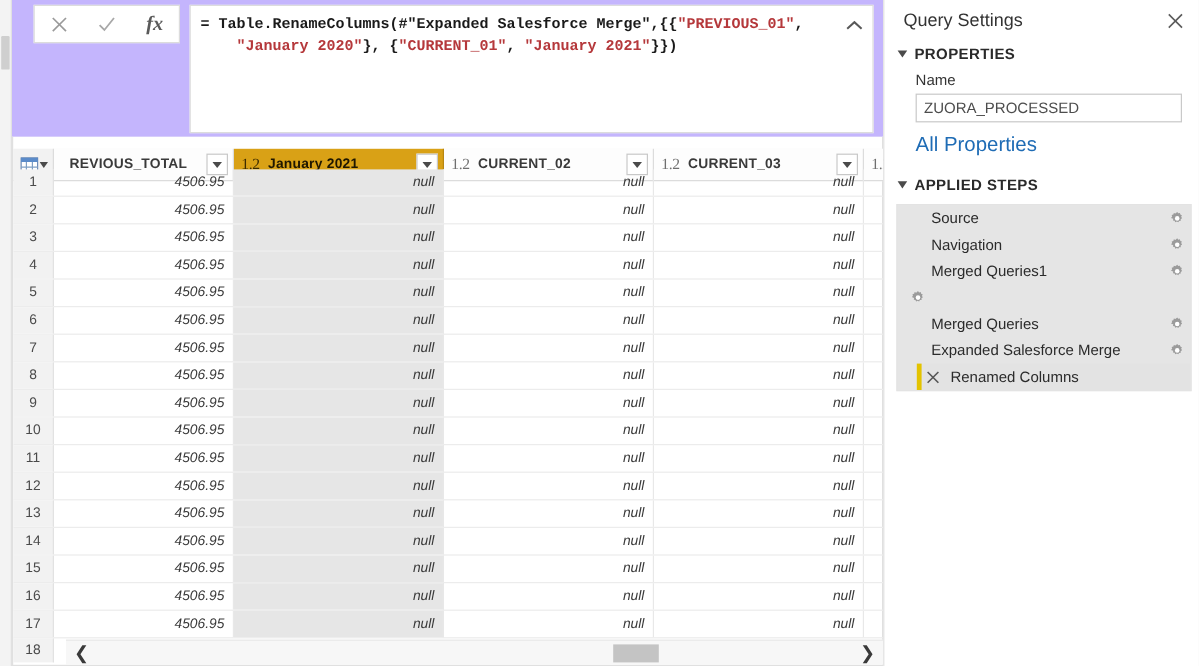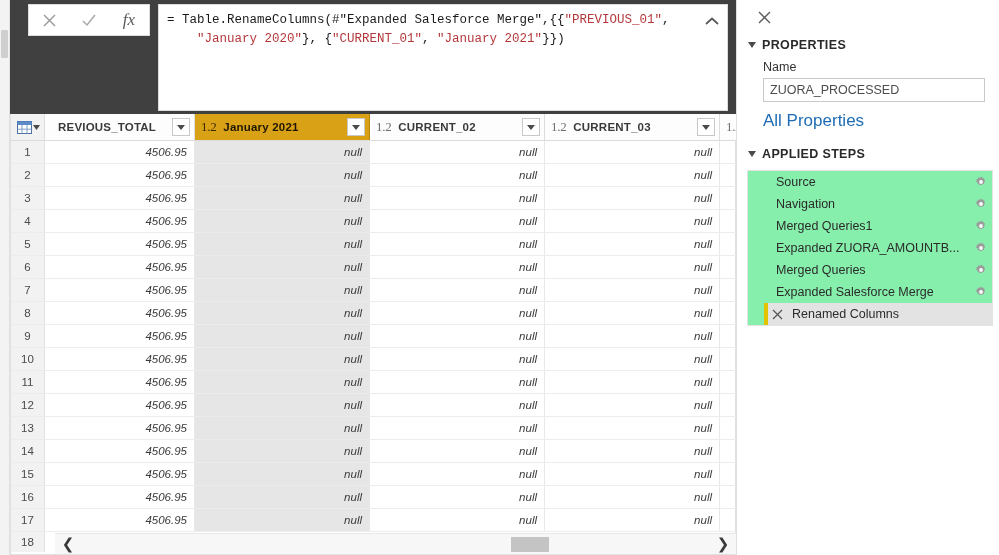--- a/index.html
+++ b/index.html
@@ -17,21 +17,22 @@
     background:#f3f3f3; border-right:1px solid #e1e1e1;
   }
   .queries-handle {
     position:absolute; left:1px; top:30px; width:7px; height:28px;
     background:#cfcfcf; border-radius:1px;
   }
 
   
   .formula-region {
     position:absolute; left:10px; top:0; width:726px; height:114px;
-    background:#404040;
+    background:#c4b5fd;
+    font-weight:bold;
   }
   .fx-buttons {
     position:absolute; left:18px; top:4px; width:122px; height:32px;
     background:#ffffff; border:1px solid #dcdcdc;
     display:flex; align-items:center;
   }
   .fx-btn {
     width:40px; height:30px; display:flex; align-items:center; justify-content:center;
     color:#9a9a9a; cursor:pointer;
   }
@@ -55,21 +56,21 @@
     display:flex; align-items:center; justify-content:center;
     color:#595959; cursor:pointer;
   }
 
   
   .grid-wrap {
     position:absolute; left:10px; top:114px; width:726px; height:441px;
     background:#ffffff; border:1px solid #e0e0e0; border-top:none;
   }
   .header-row {
-    position:absolute; left:0; top:0; height:27px; width:726px;
+    position:absolute; left:0; top:10px; height:27px; width:726px;
     background:#f6f6f6; border-bottom:1px solid #dcdcdc;
     display:flex; align-items:stretch;
   }
   .h-cell {
     display:flex; align-items:center; border-right:1px solid #dcdcdc;
     background:#fdfdfd; padding:0 4px 0 6px; position:relative; cursor:pointer;
   }
   .h-rownum { width:34px; justify-content:center; background:#f2f2f2; }
   .h-rownum .tbl-icon { display:flex; align-items:center; gap:1px; }
   .h-type {
@@ -173,21 +174,21 @@
     font-family:"Liberation Sans", sans-serif; font-size:12.5px;
     color:#4d4d4d; padding:0 6px; outline:none;
   }
   .qs-allprops {
     position:absolute; left:26px; top:111px; font-size:17px;
     color:#1f6cb5; cursor:pointer;
   }
 
   .steps-list {
     position:absolute; left:10px; top:170px; width:246px;
-    border:1px solid #e3e3e3; background:#86efac;
+    border:1px solid #e3e3e3; background:#e5e5e5;
   }
   .step {
     display:flex; align-items:center; height:22px; padding-left:6px;
     font-size:12.5px; color:#2b2b2b; cursor:pointer; position:relative;
   }
   .step .sname { flex:1; white-space:nowrap; overflow:hidden; padding-left:22px; }
   .step .gear {
     width:22px; display:flex; align-items:center; justify-content:center;
     color:#9b9b9b; cursor:pointer;
   }
@@ -458,20 +459,21 @@
     <div class="vs-thumb"></div>
     <div class="vs-arrow vs-down">
       <svg width="13" height="9" viewBox="0 0 13 9">
         <polyline points="1,2 6.5,7.5 12,2" fill="none" stroke="#4a4a4a" stroke-width="1.8"></polyline>
       </svg>
     </div>
   </div>
 
   <div class="qs">
     <div class="qs-title-row">
+      <div class="qs-title">Query Settings</div>
       <div class="qs-close">
         <svg width="15" height="15" viewBox="0 0 15 15">
           <line x1="2" y1="2" x2="13" y2="13" stroke="#5a5a5a" stroke-width="1.3"></line>
           <line x1="13" y1="2" x2="2" y2="13" stroke="#5a5a5a" stroke-width="1.3"></line>
         </svg>
       </div>
     </div>
 
     <div class="qs-section sec-props">
       <span class="tri"></span>
@@ -509,21 +511,20 @@
         <div class="step">
           <span class="sname">Merged Queries1</span>
           <span class="gear">
             <svg width="12" height="12" viewBox="0 0 12 12">
               <path fill="#9b9b9b" d="M6 0.6l.9 1.1 1.4-.3.3 1.4 1.3.5-.6 1.3.8 1.2-1.2.8.1 1.4-1.4.1-.7 1.2-1.2-.7-1.3.6-.5-1.3-1.4-.2.2-1.4L.8 5.6l1-1L1.4 3.2l1.4-.4.4-1.4 1.3.5z"></path>
               <circle cx="6" cy="6" r="1.9" fill="#ffffff"></circle>
             </svg>
           </span>
         </div>
         <div class="step">
-          <span class="sname">Expanded ZUORA_AMOUNTB...</span>
           <span class="gear">
             <svg width="12" height="12" viewBox="0 0 12 12">
               <path fill="#9b9b9b" d="M6 0.6l.9 1.1 1.4-.3.3 1.4 1.3.5-.6 1.3.8 1.2-1.2.8.1 1.4-1.4.1-.7 1.2-1.2-.7-1.3.6-.5-1.3-1.4-.2.2-1.4L.8 5.6l1-1L1.4 3.2l1.4-.4.4-1.4 1.3.5z"></path>
               <circle cx="6" cy="6" r="1.9" fill="#ffffff"></circle>
             </svg>
           </span>
         </div>
         <div class="step">
           <span class="sname">Merged Queries</span>
           <span class="gear">

